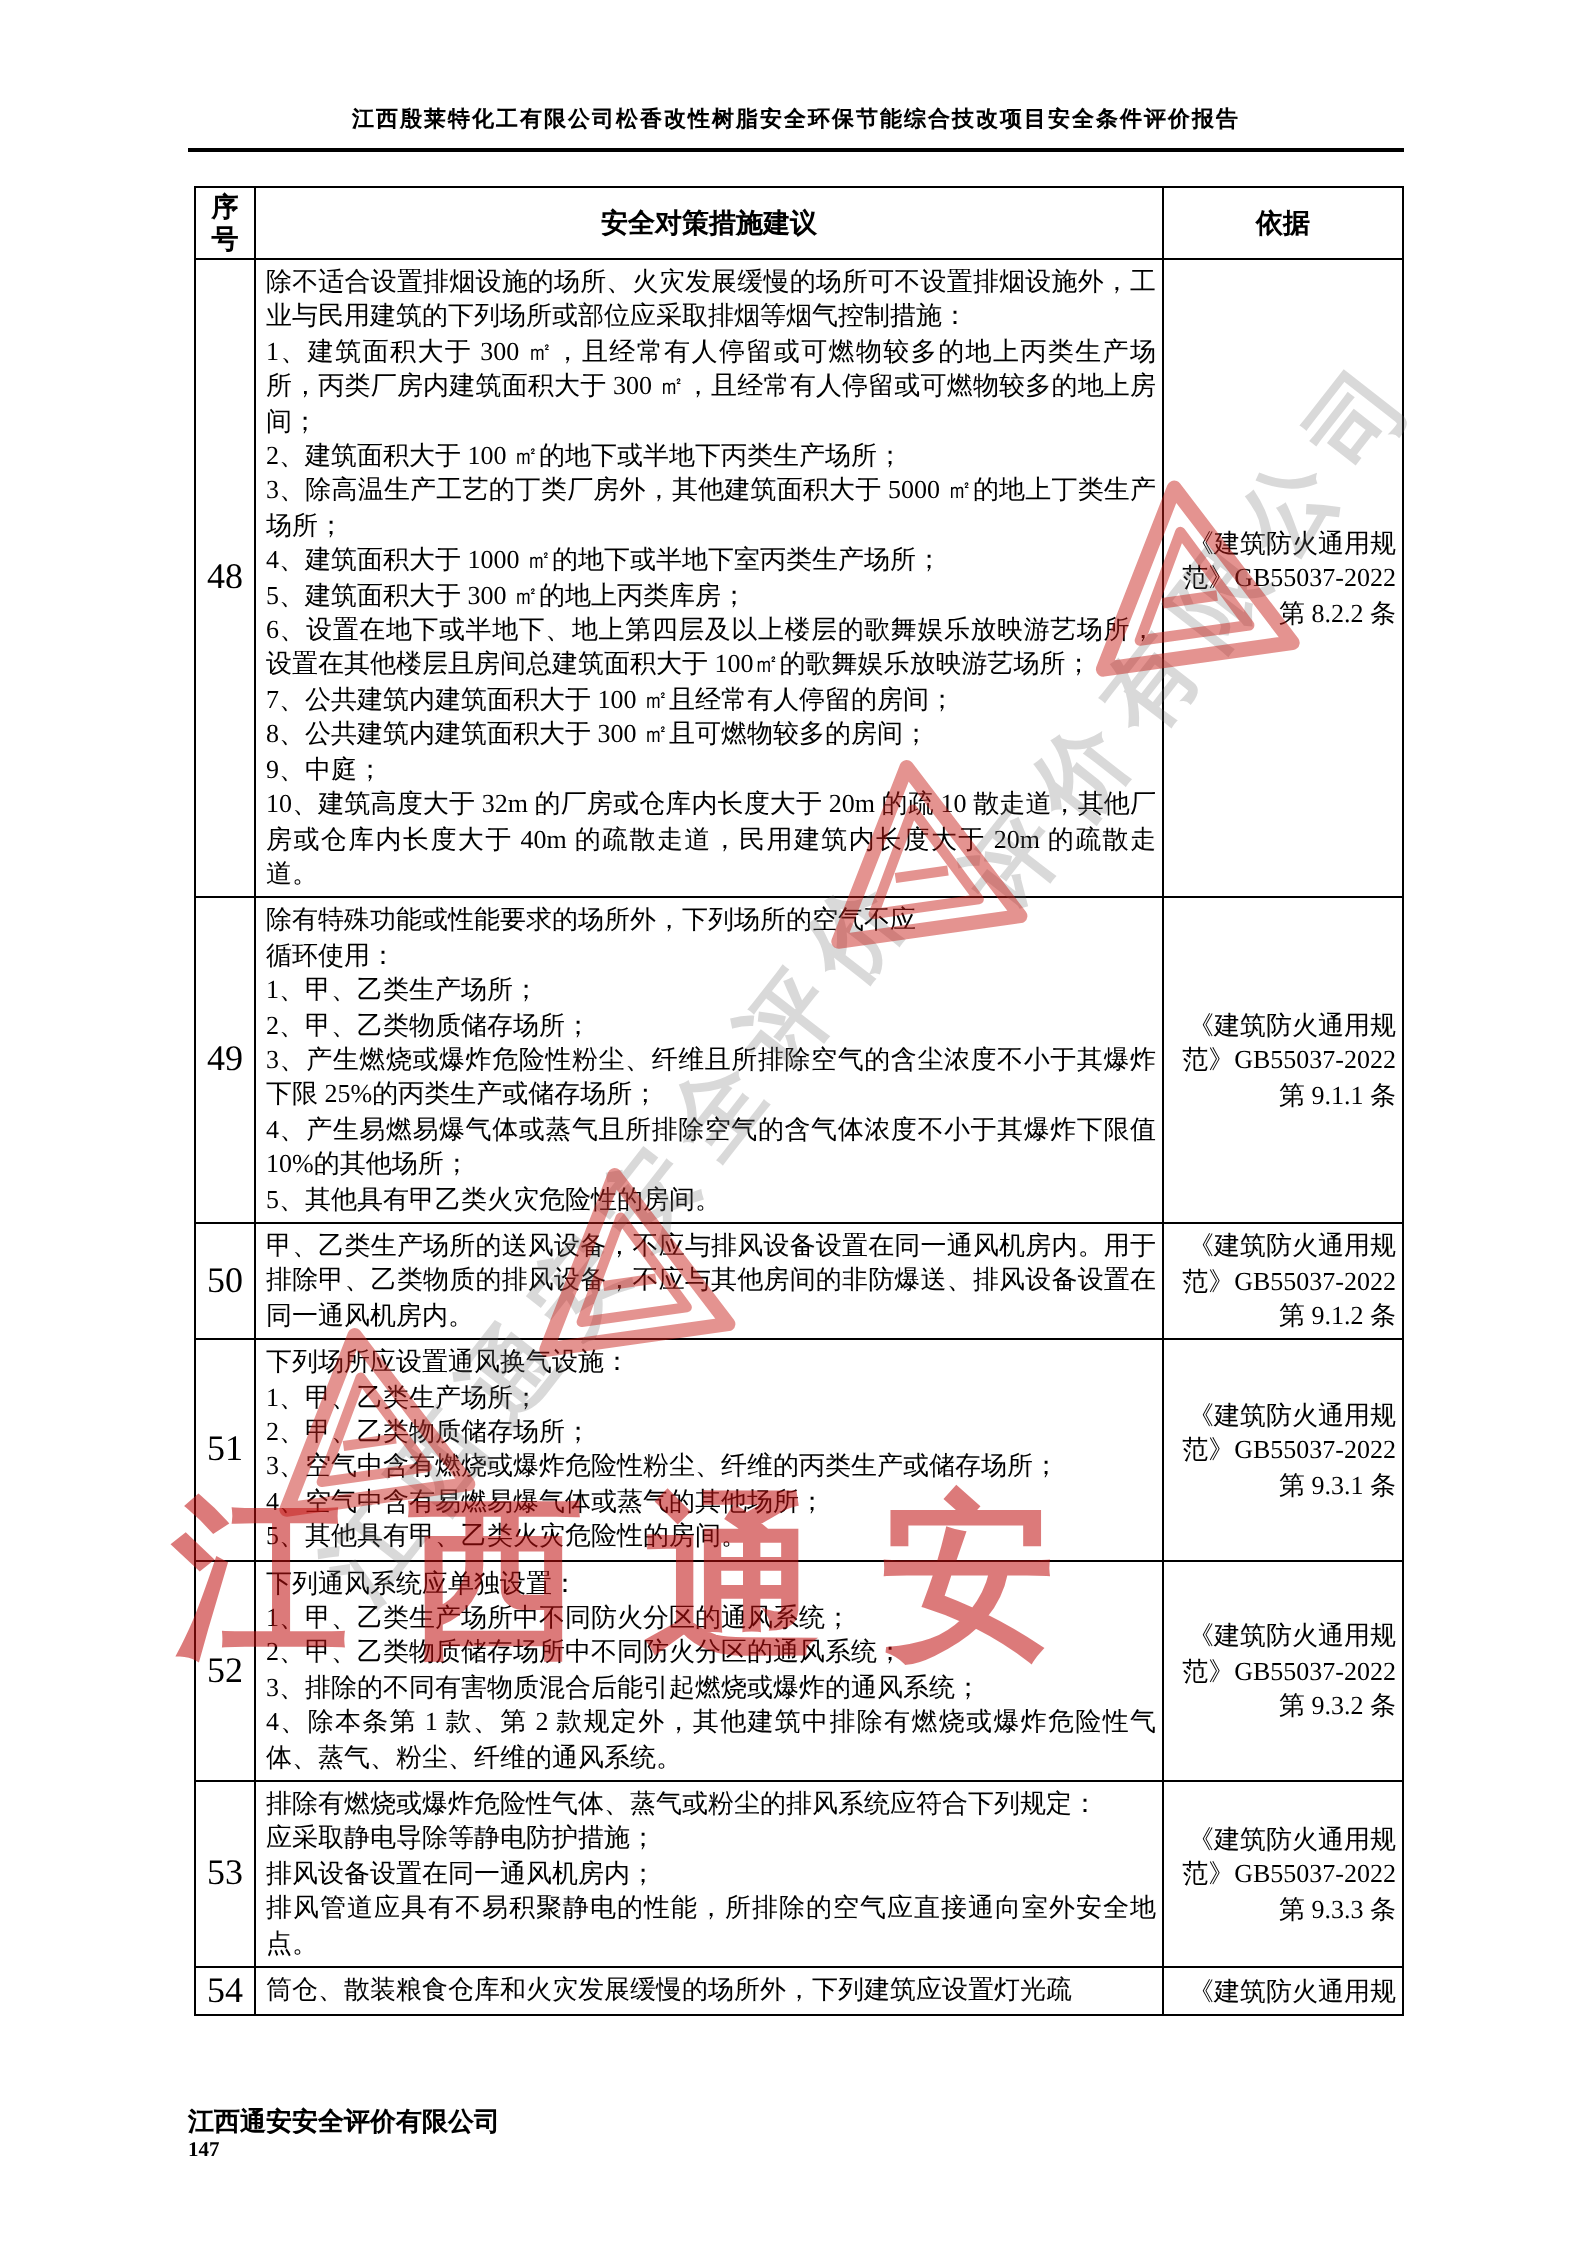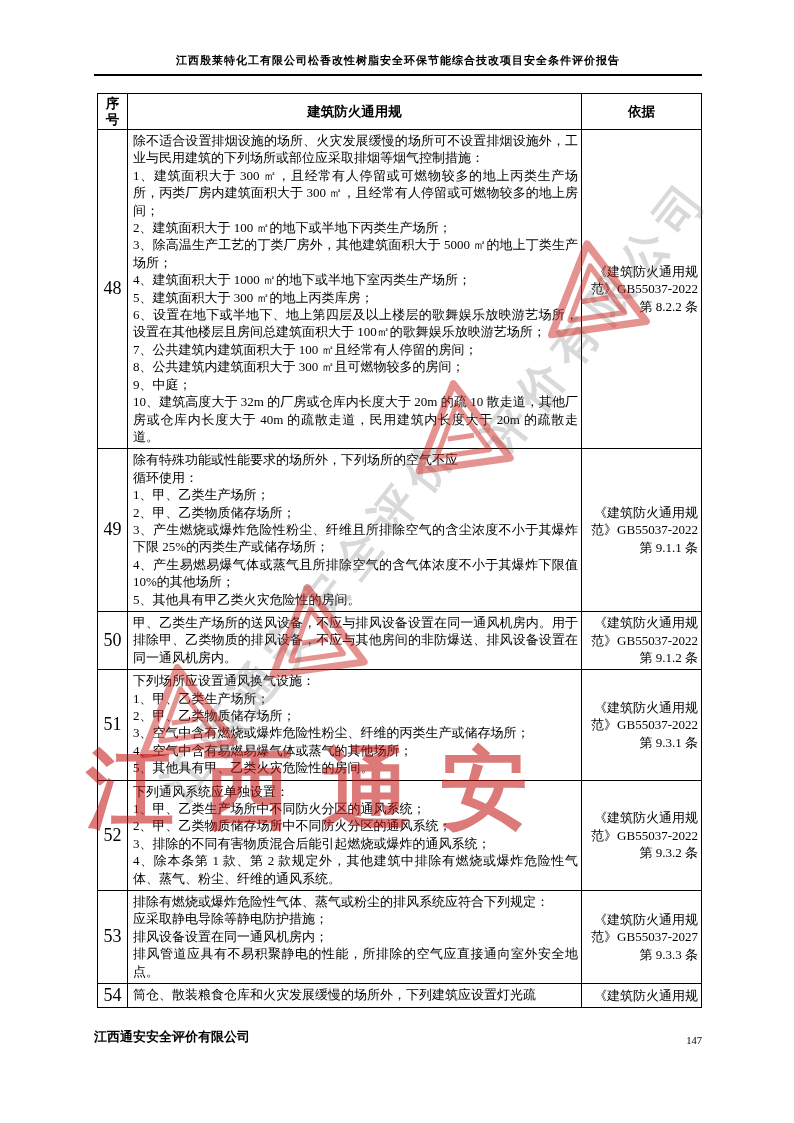--- a/index.html
+++ b/index.html
@@ -50,26 +50,26 @@
     word-break:break-all;
     margin-left:36px;
   }
   .cell-basis {
     text-align:right; vertical-align:middle;
     padding:2px 3px;
     word-break:break-all;
   }
   
   .footer {
-    position:absolute; top:1028px; left:94px; right:92px;
-    display:flex; justify-content:space-between; align-items:flex-end;
-    font-size:13px; font-weight:bold;
+    position:absolute; top:1052px; left:94px; right:92px;
+    display:flex; justify-content:space-between; align-items:flex-start;
+    font-size:13px; font-weight:bold;flex-direction:column;
   }
   .footer .page-number {
-    font-size:10.5px; font-weight:normal;
+    font-size:10.5px; font-weight:bold;
   }
   
   .watermarks {
     position:absolute; inset:0; z-index:3;
     pointer-events:none;
   }
   .wm-gray {
     position:absolute;
     font-size:46px; letter-spacing:10px; font-weight:bold;
     color:rgba(110,110,110,0.26);
@@ -133,21 +133,21 @@
   <table class="measures-table">
     <colgroup>
       <col style="width:30px">
       <col style="width:454px">
       <col style="width:120px">
     </colgroup>
     <thead>
       <tr>
         <th>序
 号</th>
-        <th>建筑防火通用规</th>
+        <th>安全对策措施建议</th>
         <th>依据</th>
       </tr>
     </thead>
     <tbody>
     <tr>
       <td class="cell-no">48</td>
       <td class="cell-content">除不适合设置排烟设施的场所、火灾发展缓慢的场所可不设置排烟设施外，工业与民用建筑的下列场所或部位应采取排烟等烟气控制措施：
 1、建筑面积大于 300 ㎡，且经常有人停留或可燃物较多的地上丙类生产场所，丙类厂房内建筑面积大于 300 ㎡，且经常有人停留或可燃物较多的地上房间；
 2、建筑面积大于 100 ㎡的地下或半地下丙类生产场所；
 3、除高温生产工艺的丁类厂房外，其他建筑面积大于 5000 ㎡的地上丁类生产场所；
@@ -199,21 +199,21 @@
 4、除本条第 1 款、第 2 款规定外，其他建筑中排除有燃烧或爆炸危险性气体、蒸气、粉尘、纤维的通风系统。</td>
       <td class="cell-basis">《建筑防火通用规范》GB55037-2022 第 9.3.2 条</td>
     </tr>
 
     <tr>
       <td class="cell-no">53</td>
       <td class="cell-content">排除有燃烧或爆炸危险性气体、蒸气或粉尘的排风系统应符合下列规定：
 应采取静电导除等静电防护措施；
 排风设备设置在同一通风机房内；
 排风管道应具有不易积聚静电的性能，所排除的空气应直接通向室外安全地点。</td>
-      <td class="cell-basis">《建筑防火通用规范》GB55037-2027 第 9.3.3 条</td>
+      <td class="cell-basis">《建筑防火通用规范》GB55037-2022 第 9.3.3 条</td>
     </tr>
 
     <tr>
       <td class="cell-no">54</td>
       <td class="cell-content">筒仓、散装粮食仓库和火灾发展缓慢的场所外，下列建筑应设置灯光疏</td>
       <td class="cell-basis">《建筑防火通用规</td>
     </tr>
   </tbody>
   </table>
 

